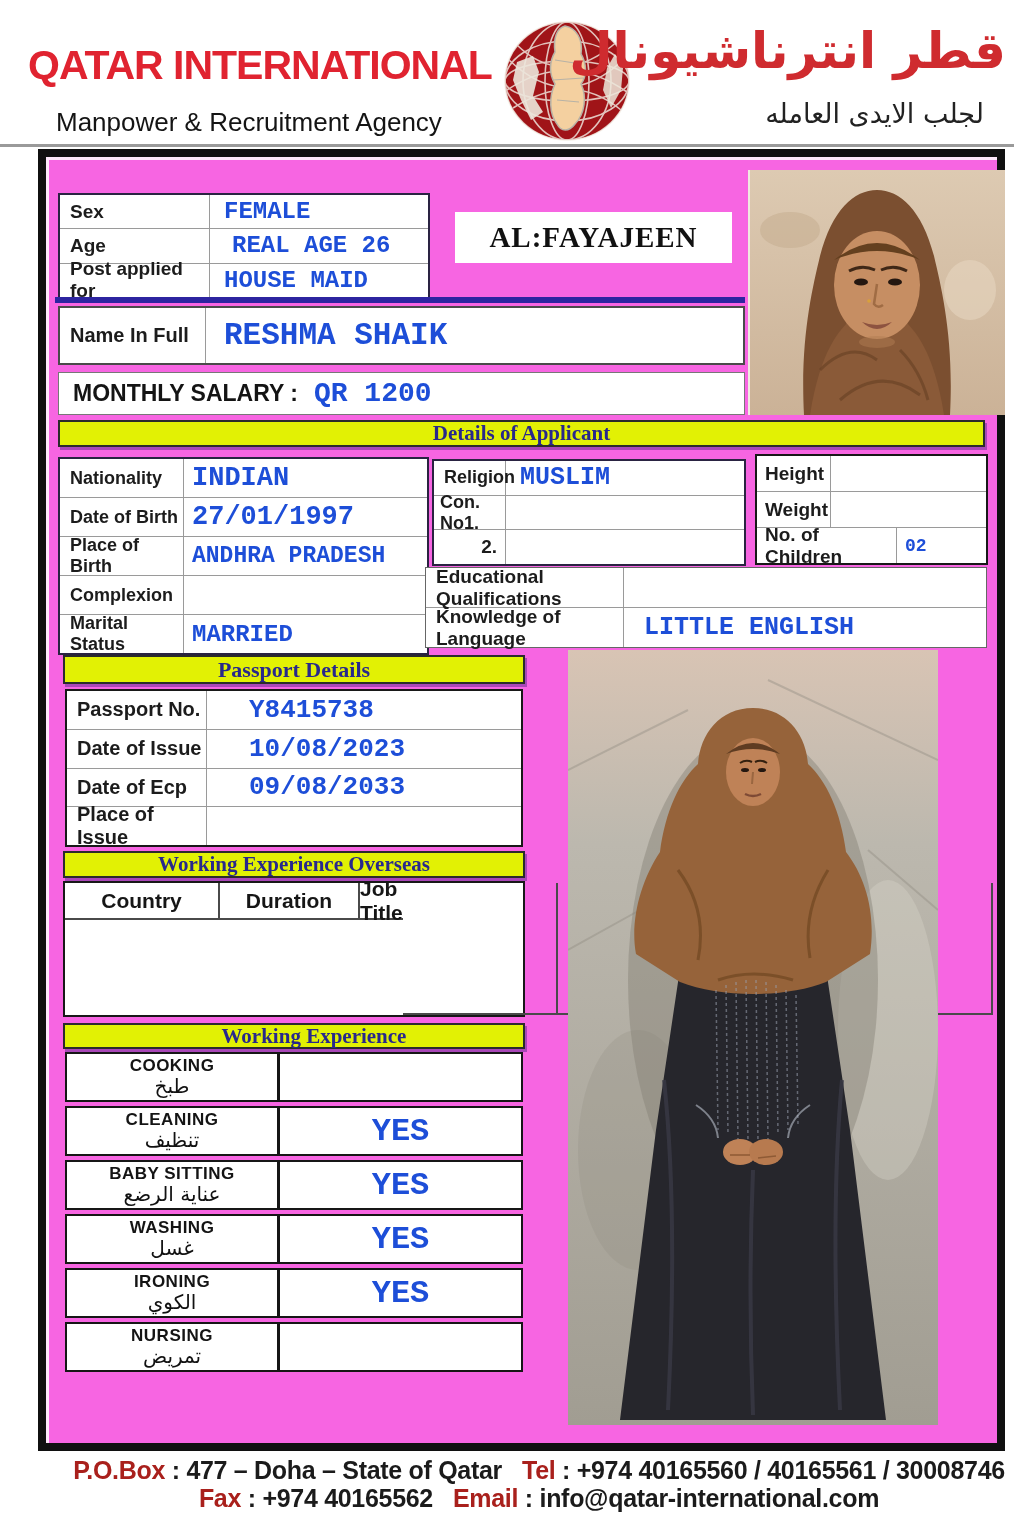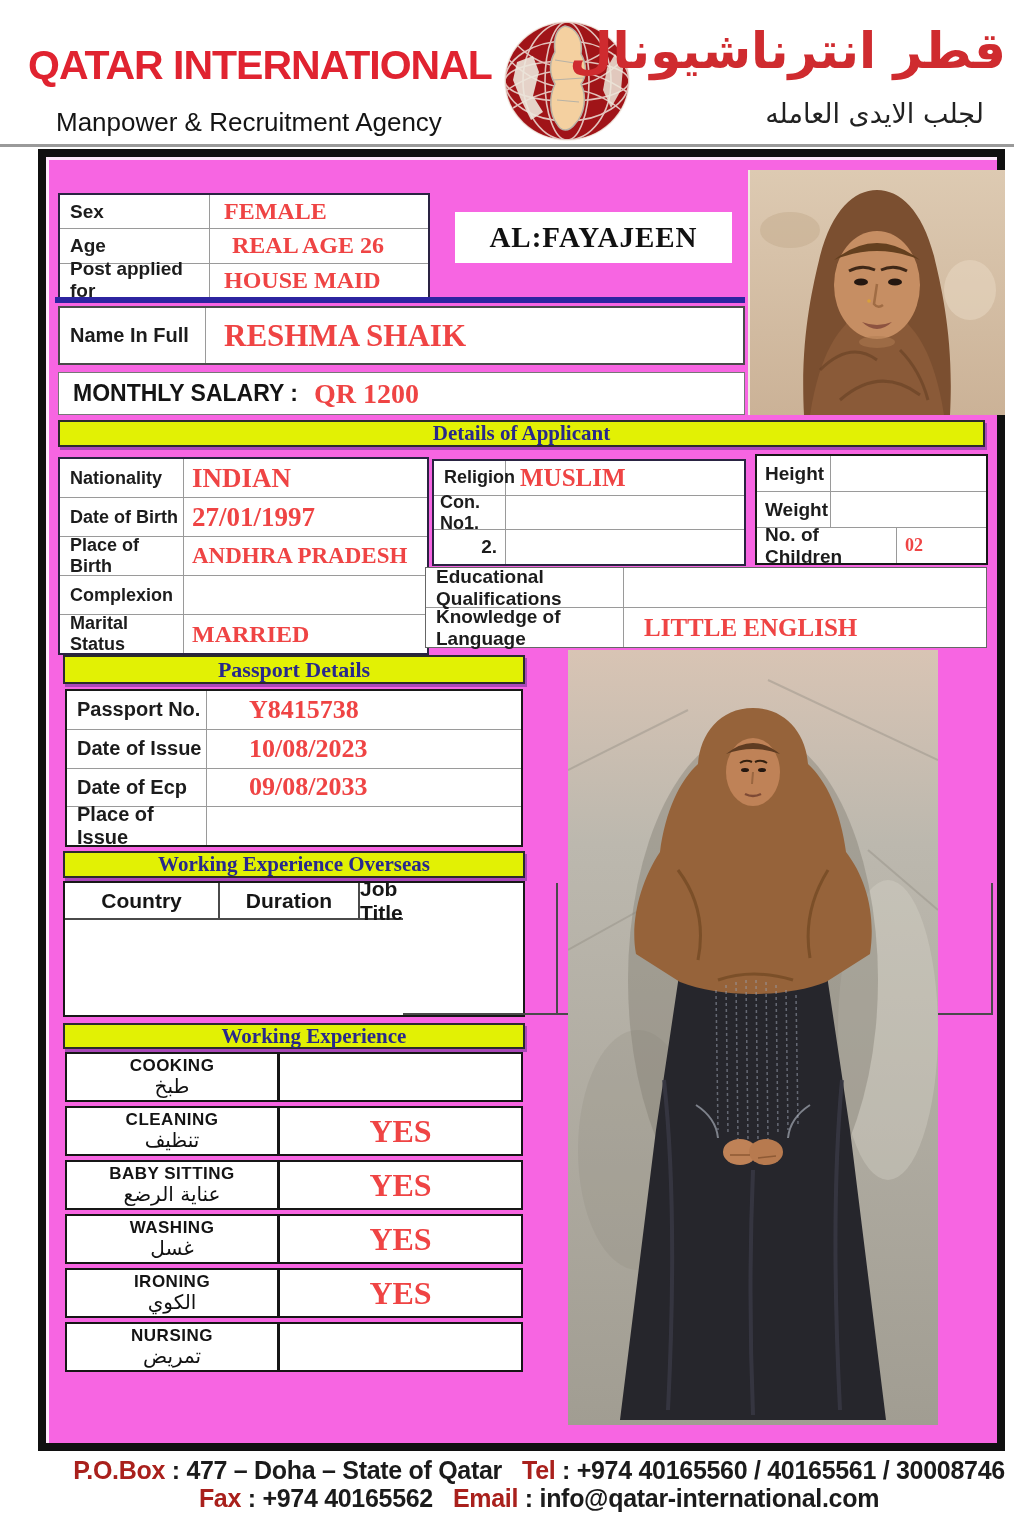--- a/index.html
+++ b/index.html
@@ -18,21 +18,21 @@
   
   .doc{position:absolute;left:38px;top:149px;width:967px;height:1302px;background:#f765e2;
        border:8px solid #101010;box-sizing:border-box;box-shadow:inset 3px 3px 0 rgba(255,255,255,.85);}
   .tbl{position:absolute;background:#fff;border:2px solid #2a2342;box-sizing:border-box;
        display:flex;flex-direction:column;}
   .trow{flex:1;display:flex;align-items:stretch;border-bottom:1px solid #9a9a9a;min-height:0;}
   .trow:last-child{border-bottom:none;}
   .tlbl{display:flex;align-items:center;border-right:1px solid #9a9a9a;padding-left:10px;
         box-sizing:border-box;font-weight:bold;color:#1c1c1c;}
   .tval{flex:1;display:flex;align-items:center;padding-left:14px;box-sizing:border-box;}
-  .fval{font-family:Liberation Serif, serif;font-weight:bold;color:#ef4444;text-align:center;}
+  .fval{font-family:Liberation Mono, monospace;font-weight:bold;color:#1d4ed8;text-align:center;}
   .banner{position:absolute;background:#e2f104;border:2px solid #2b2b2b;box-sizing:border-box;
           display:flex;align-items:center;justify-content:center;
           font-family:"Liberation Serif","DejaVu Serif",serif;font-weight:bold;color:#28288c;
           box-shadow:2px 3px 0 rgba(70,35,130,.45);}
   .bluebar{position:absolute;background:#2d24a0;}
   .whitebox{position:absolute;background:#fff;box-sizing:border-box;}
   
   .weo-cell{display:flex;align-items:center;justify-content:center;border-right:2px solid #4a4a4a;
             box-sizing:border-box;font-weight:bold;color:#161616;}
   .weo-cell:last-child{border-right:none;}

